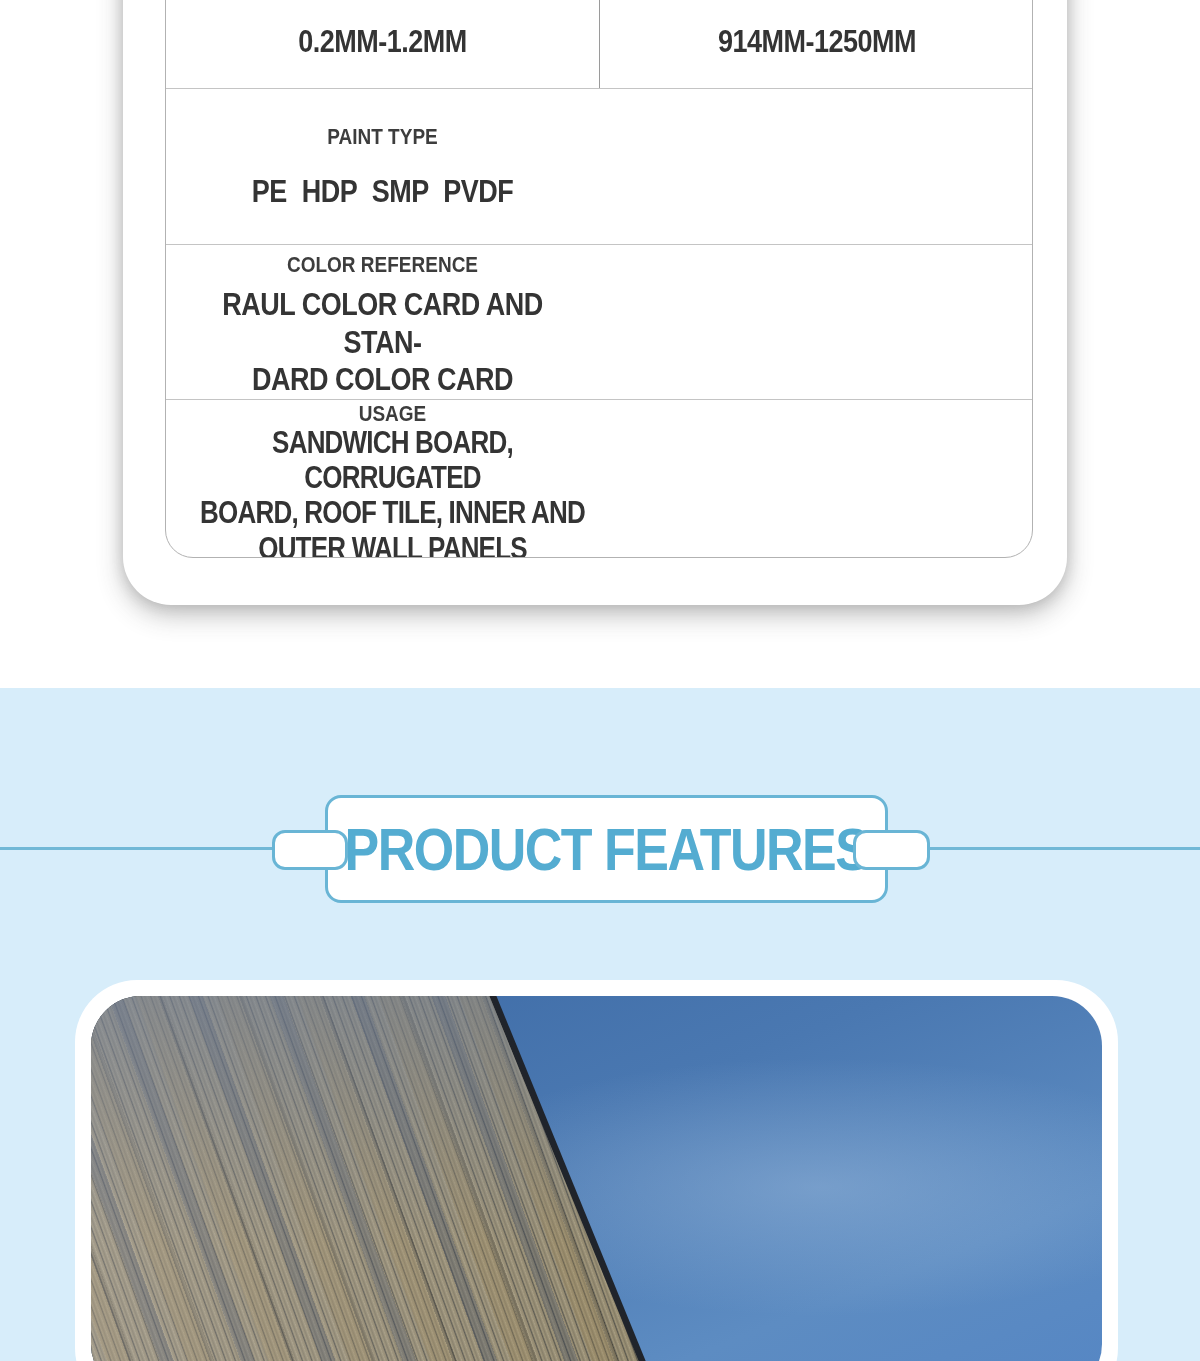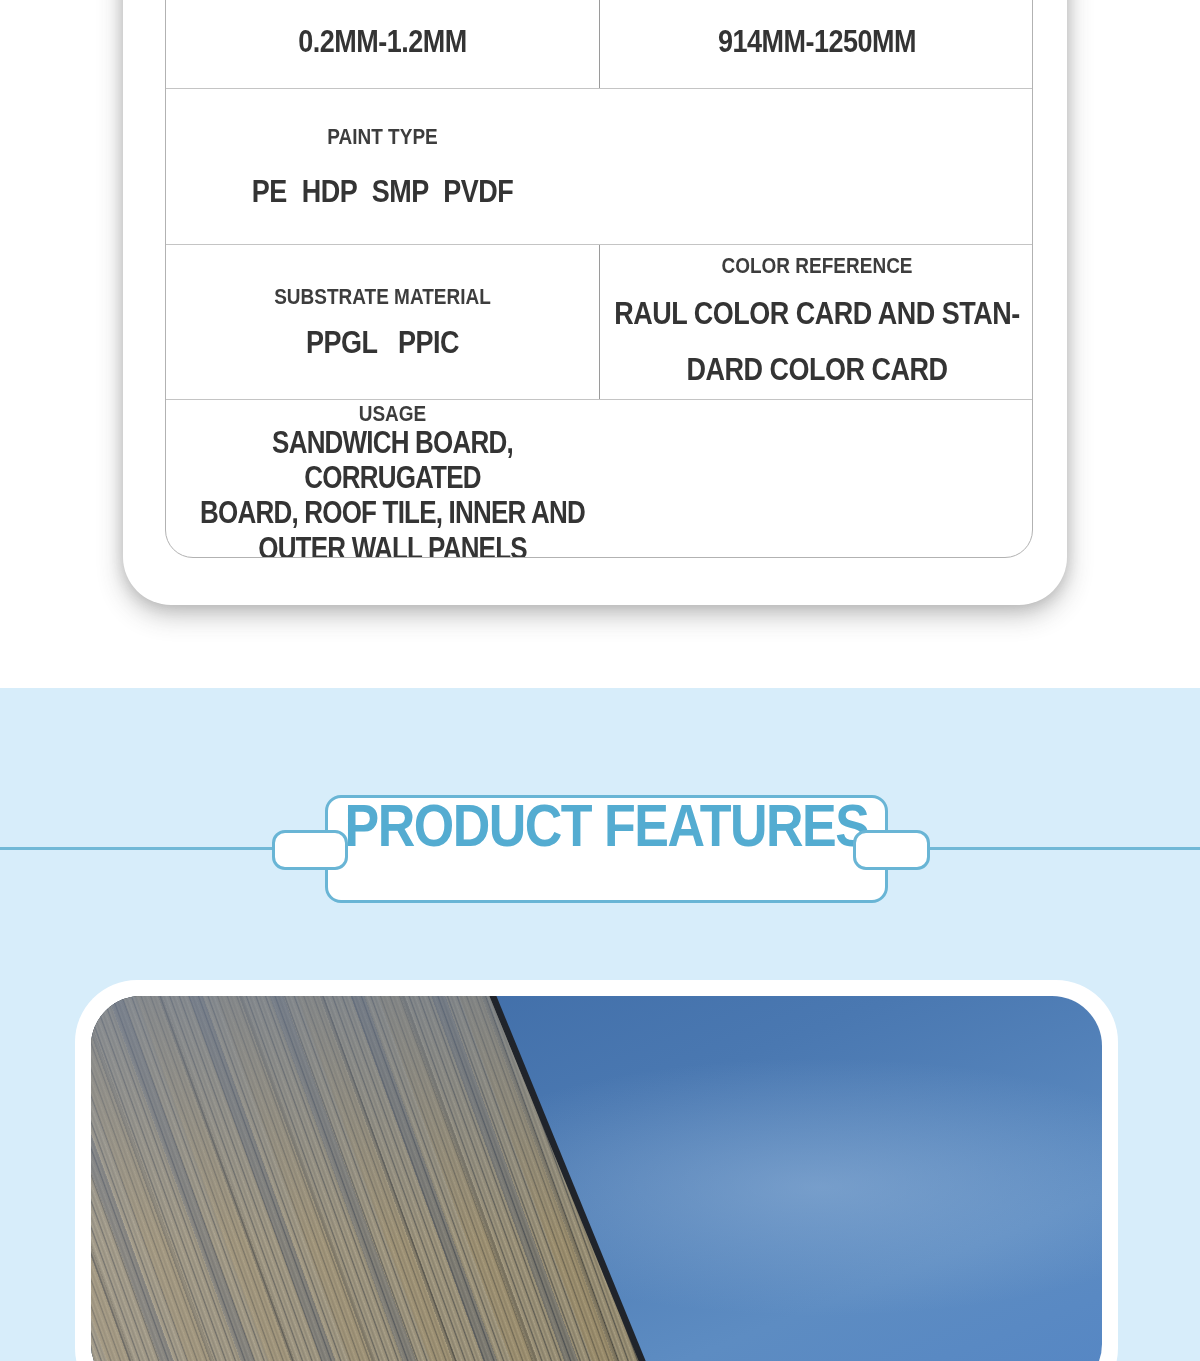--- a/index.html
+++ b/index.html
@@ -74,21 +74,21 @@
   .hline-left  { left:0;     width:274px; }
   .hline-right { left:929px; width:271px; }
 
   .title-box {
     position:absolute;
     left:325px; top:107px;
     width:563px; height:108px;
     background:#ffffff;
     border:3px solid #69b5d5;
     border-radius:16px;
-    display:flex; justify-content:center;
+    display:flex; align-items:center; justify-content:center;
     z-index:2;
   }
   .title-box h2 {
     font-size:52px; font-weight:bold;
     letter-spacing:-1.5px;
     color:#54acd1;
     transform:scaleY(1.15);
     white-space:nowrap;
   }
   .pill {
@@ -161,24 +161,20 @@
 
     <div class="spec-row r2">
       <div class="cell">
         <div class="cell-label">PAINT TYPE</div>
         <div class="cell-values val-paint">PE HDP SMP PVDF</div>
       </div>
     </div>
 
     <div class="spec-row r3">
       <div class="cell">
-        <div class="cell-label">SUBSTRATE MATERIAL</div>
-        <div class="cell-values val-substrate">PPGL PPIC</div>
-      </div>
-      <div class="cell">
         <div class="cell-label">COLOR REFERENCE</div>
         <div class="cell-values">
           <div>RAUL COLOR CARD AND STAN-</div>
           <div>DARD COLOR CARD</div>
         </div>
       </div>
     </div>
 
     <div class="spec-row r4">
       <div class="cell">

